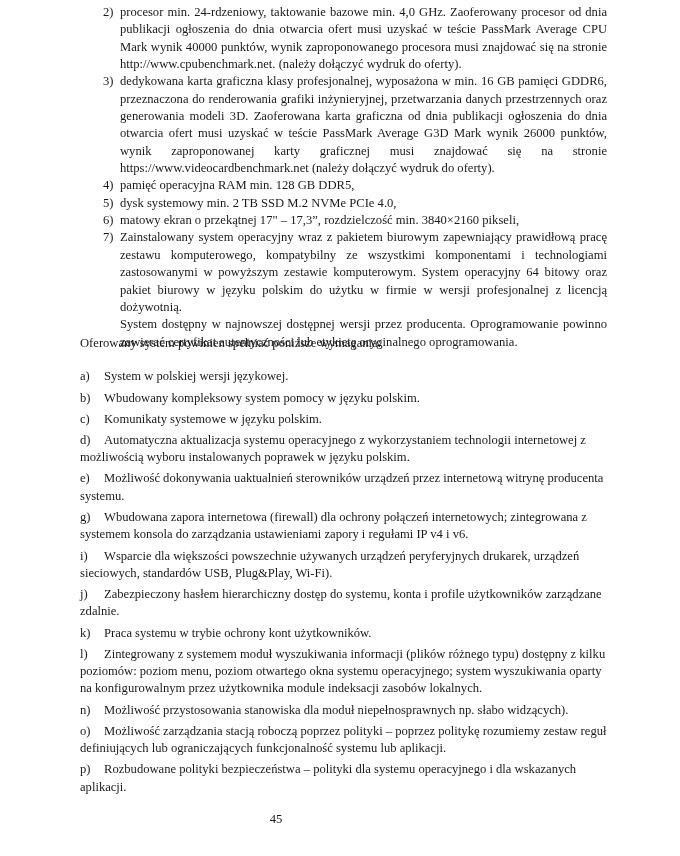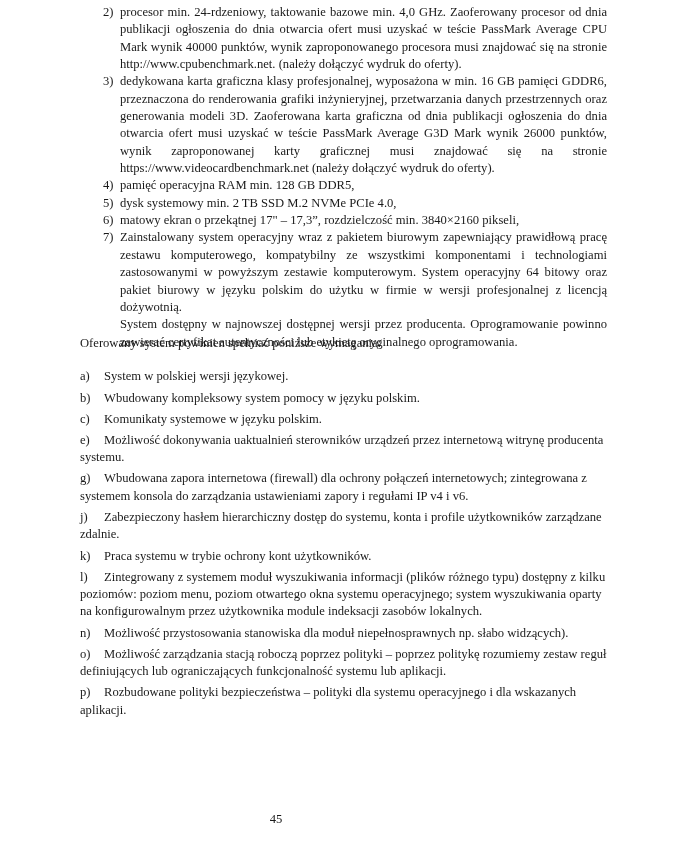--- a/index.html
+++ b/index.html
@@ -57,22 +57,24 @@
       <span class="para">Zainstalowany system operacyjny wraz z pakietem biurowym  zapewniający prawidłową pracę zestawu komputerowego, kompatybilny ze wszystkimi komponentami i technologiami zastosowanymi w powyższym zestawie komputerowym. System operacyjny 64 bitowy oraz pakiet biurowy w języku polskim do użytku w firmie w wersji profesjonalnej z licencją dożywotnią.</span>
       <span class="para">System dostępny w najnowszej dostępnej wersji przez producenta. Oprogramowanie powinno zawierać certyfikat autentyczności lub etykietę oryginalnego oprogramowania.</span>
     </div>
   </div>
 
   <div class="req">
     <p class="req-intro">Oferowany system powinien spełniać poniższe wymagania:</p>
     <p class="let-item"><span class="marker">a)</span><span class="txt">System w polskiej wersji językowej.</span></p>
     <p class="let-item"><span class="marker">b)</span><span class="txt">Wbudowany kompleksowy system pomocy w języku polskim.</span></p>
     <p class="let-item"><span class="marker">c)</span><span class="txt">Komunikaty systemowe w języku polskim.</span></p>
+    <p class="let-item"><span class="marker">d)</span><span class="txt">Automatyczna aktualizacja systemu operacyjnego z wykorzystaniem technologii internetowej z możliwością wyboru instalowanych poprawek w języku polskim.</span></p>
     <p class="let-item"><span class="marker">e)</span><span class="txt">Możliwość dokonywania uaktualnień sterowników urządzeń przez internetową witrynę producenta systemu.</span></p>
     <p class="let-item"><span class="marker">g)</span><span class="txt">Wbudowana zapora internetowa (firewall) dla ochrony połączeń internetowych; zintegrowana z systemem konsola do zarządzania ustawieniami zapory i regułami IP v4 i v6.</span></p>
+    <p class="let-item"><span class="marker">i)</span><span class="txt">Wsparcie dla większości powszechnie używanych urządzeń peryferyjnych drukarek, urządzeń sieciowych, standardów USB, Plug&amp;Play, Wi-Fi).</span></p>
     <p class="let-item"><span class="marker">j)</span><span class="txt">Zabezpieczony hasłem hierarchiczny dostęp do systemu, konta i profile użytkowników zarządzane zdalnie.</span></p>
     <p class="let-item"><span class="marker">k)</span><span class="txt">Praca systemu w trybie ochrony kont użytkowników.</span></p>
     <p class="let-item"><span class="marker">l)</span><span class="txt">Zintegrowany z systemem moduł wyszukiwania informacji (plików różnego typu) dostępny z kilku poziomów: poziom menu, poziom otwartego okna systemu operacyjnego; system wyszukiwania oparty na konfigurowalnym przez użytkownika module indeksacji zasobów lokalnych.</span></p>
     <p class="let-item"><span class="marker">n)</span><span class="txt">Możliwość przystosowania stanowiska dla moduł niepełnosprawnych np. słabo widzących).</span></p>
     <p class="let-item"><span class="marker">o)</span><span class="txt">Możliwość zarządzania stacją roboczą poprzez polityki – poprzez politykę rozumiemy zestaw reguł definiujących lub ograniczających funkcjonalność systemu lub aplikacji.</span></p>
     <p class="let-item"><span class="marker">p)</span><span class="txt">Rozbudowane polityki bezpieczeństwa – polityki dla systemu operacyjnego i dla wskazanych aplikacji.</span></p>
 
   </div>
 
   <div class="page-number">45</div>

